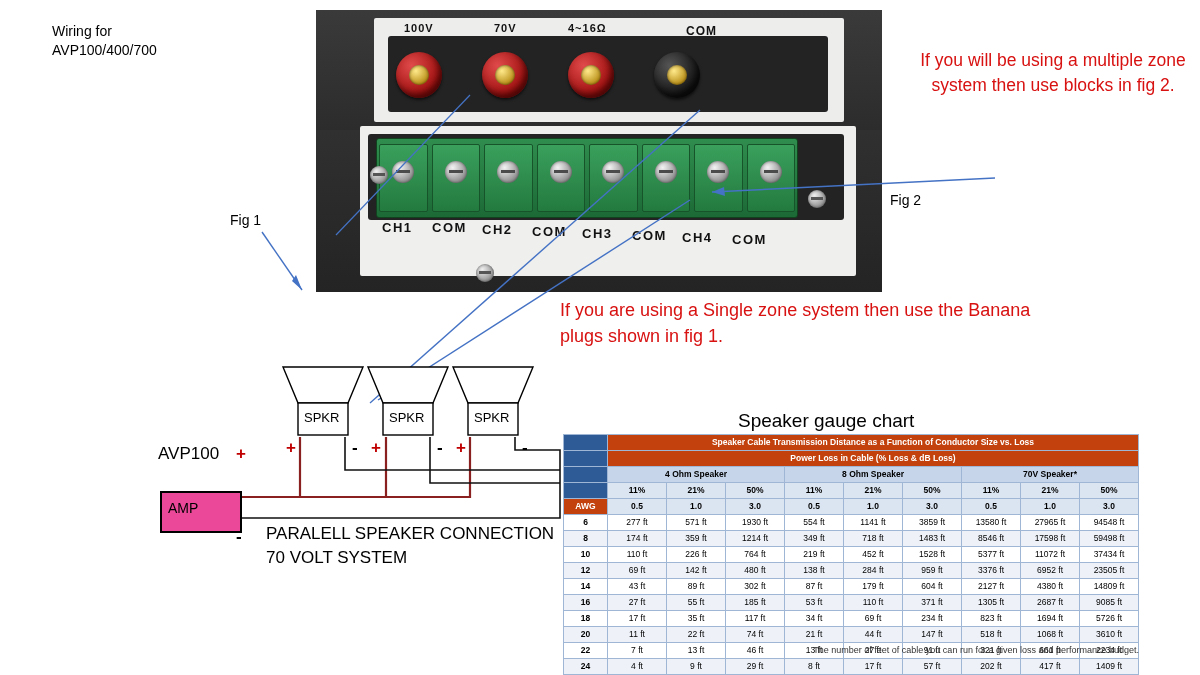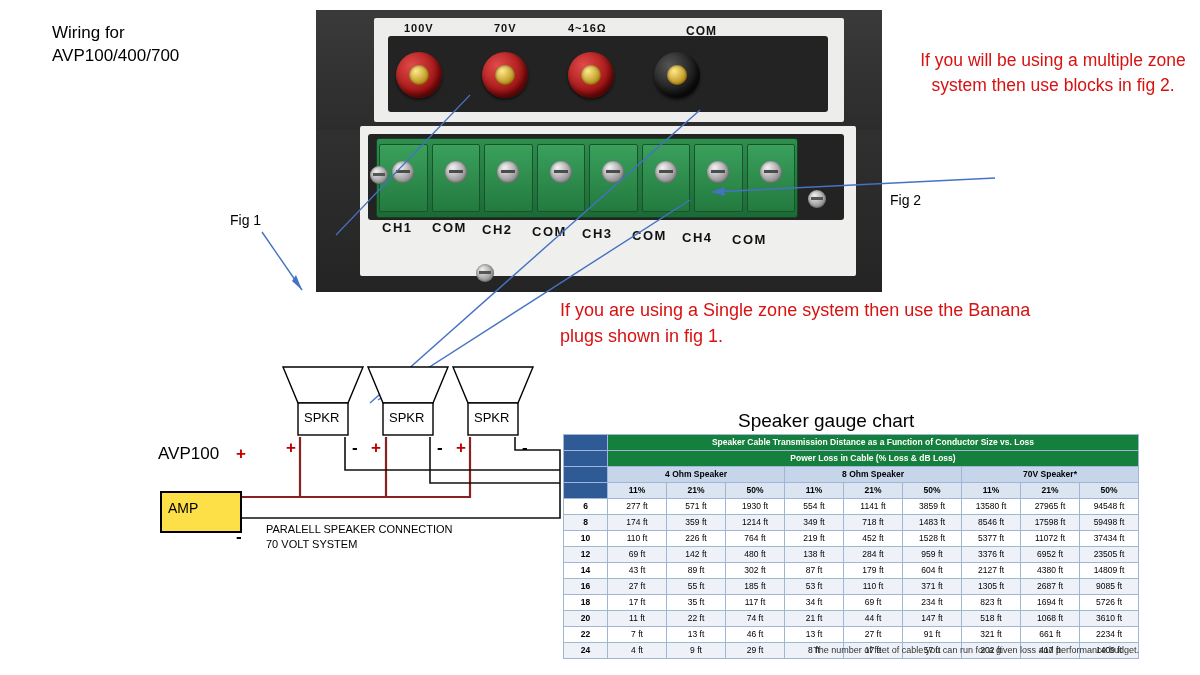--- a/index.html
+++ b/index.html
@@ -15,21 +15,21 @@
     width: 1200px;
     height: 675px;
     overflow: hidden;
     background: #ffffff;
   }
   .abs { position: absolute; }
 
   
   .title-left {
     left: 52px; top: 22px;
-    font-size: 17px;
+    font-size: 14px;
     color: #000;
     line-height: 1.35;
     white-space: pre-line;
   }
   .note-red {
     color: #d81111;
     font-size: 17.5px;
     line-height: 1.45;
     text-align: center;
   }
@@ -149,31 +149,31 @@
   }
   .chan-label {
     position: absolute;
     font-size: 13px;
     font-weight: bold;
     letter-spacing: 1.5px;
     color: #111;
   }
   .sch-text {
     position: absolute;
-    font-size: 11px;
+    font-size: 17px;
     color: #000;
     line-height: 1.4;
     white-space: pre-line;
   }
   .amp-box {
     position: absolute;
     left: 160px; top: 491px;
     width: 78px; height: 38px;
     border: 2px solid #000;
-    background: #fde047;
+    background: #ec4899;
   }
   .amp-box-label {
     position: absolute;
     left: 6px; top: 7px;
     font-size: 14px;
     color: #000;
   }
   .avp-label { left: 158px; top: 444px; font-size: 17px; color:#000;text-align:right; }
   .plus-red { color: #c00000; font-size: 17px; font-weight: bold; position: absolute; }
   .minus-blk { color: #000; font-size: 17px; font-weight: bold; position: absolute; }
@@ -195,21 +195,21 @@
     table-layout: fixed;
   }
   table.gauge td, table.gauge th {
     border: 1px solid #9fb6d4;
     text-align: center;
     padding: 1px 0;
     height: 13px;
     line-height: 11px;
   }
   .hdr-blue {
-    background: #15803d;
+    background: #c2410c;
     color: #fff;
     font-weight: bold;
     font-size: 8.5px;
   }
   .hdr-sub {
     background: #dbe5f1;
     font-weight: bold;
     margin-top: 44px;
   }
   .hdr-grp {
@@ -420,20 +420,32 @@
         <td class="hdr-sub">11%</td>
         <td class="hdr-sub">21%</td>
         <td class="hdr-sub">50%</td>
         <td class="hdr-sub">11%</td>
         <td class="hdr-sub">21%</td>
         <td class="hdr-sub">50%</td>
         <td class="hdr-sub">11%</td>
         <td class="hdr-sub">21%</td>
         <td class="hdr-sub">50%</td>
       </tr>
+      <tr>
+        <td class="hdr-blue">AWG</td>
+        <td class="hdr-sub">0.5</td>
+        <td class="hdr-sub">1.0</td>
+        <td class="hdr-sub">3.0</td>
+        <td class="hdr-sub">0.5</td>
+        <td class="hdr-sub">1.0</td>
+        <td class="hdr-sub">3.0</td>
+        <td class="hdr-sub">0.5</td>
+        <td class="hdr-sub">1.0</td>
+        <td class="hdr-sub">3.0</td>
+      </tr>
 
       <tr class="row-plain">
         <td class="awg-cell">6</td>
         <td>277 ft</td>
         <td>571 ft</td>
         <td>1930 ft</td>
         <td>554 ft</td>
         <td>1141 ft</td>
         <td>3859 ft</td>
         <td>13580 ft</td>

